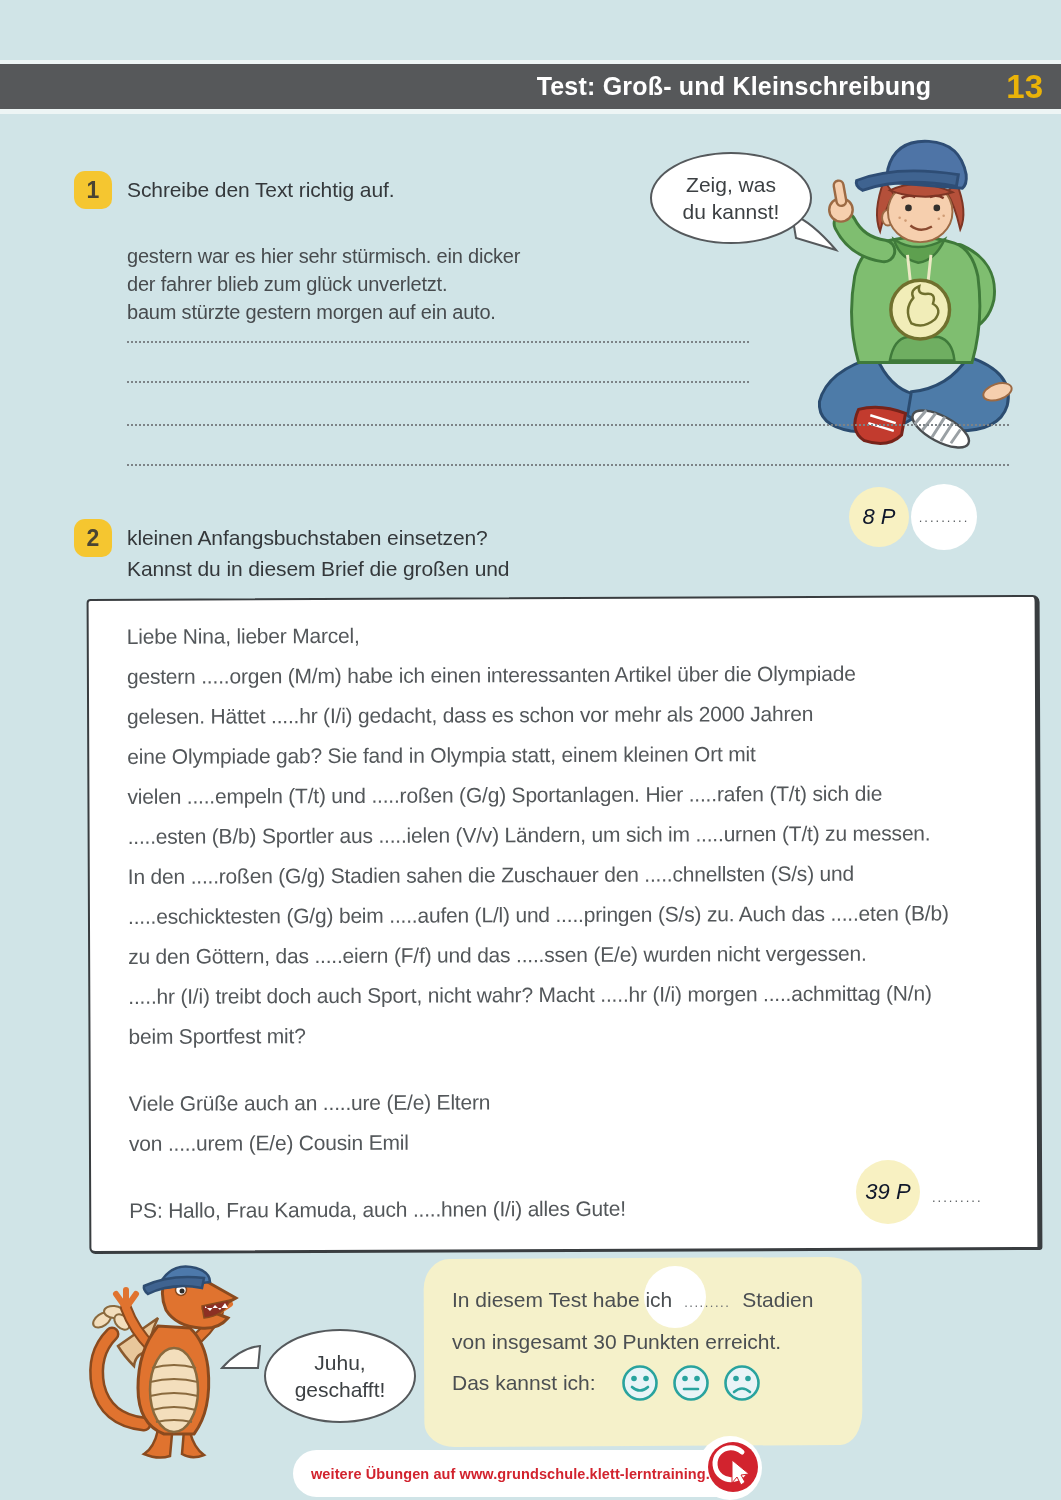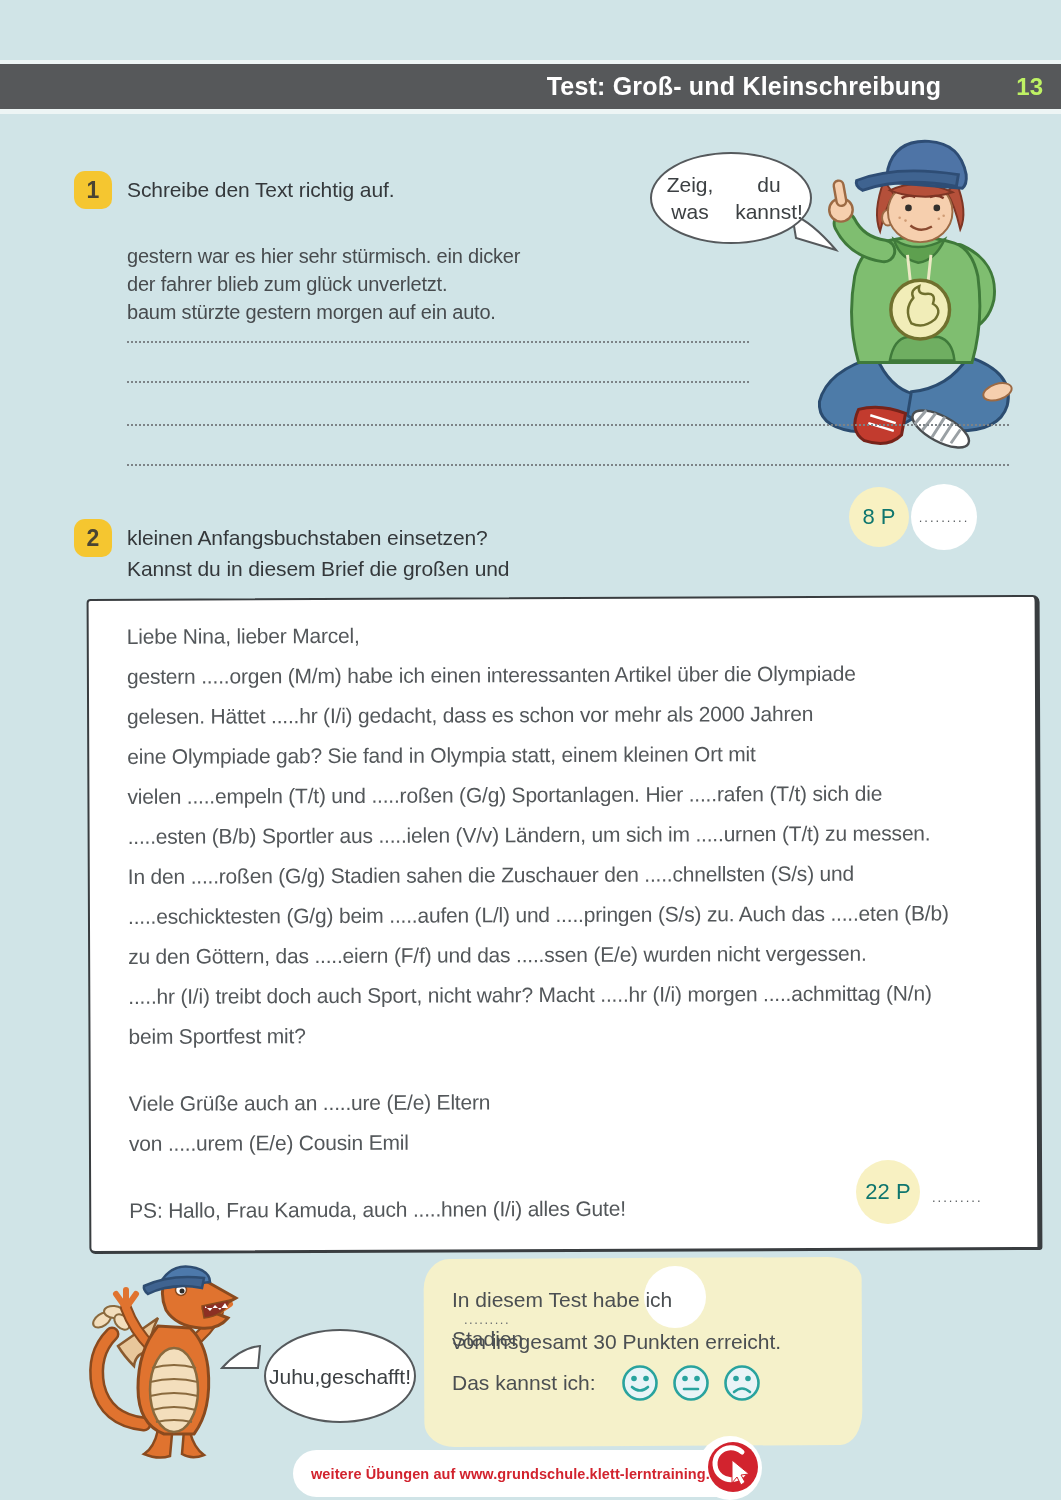--- a/index.html
+++ b/index.html
@@ -5,57 +5,57 @@
   html,body{margin:0;padding:0;background:#d0e4e7;}
   #page{position:relative;width:1061px;height:1500px;background:#d0e4e7;overflow:hidden;
         font-family:"Liberation Sans",sans-serif;color:#44484b;}
   .abs{position:absolute;}
 
   
   .header-bar{left:0;top:60px;width:1061px;height:54px;background:#56585a;
     border-top:4px solid #edf5f5;border-bottom:5px solid #edf5f5;
     display:flex;align-items:center;justify-content:flex-end;gap:75px;padding-right:18px;box-sizing:border-box;}
   .header-title{color:#fff;font-weight:bold;font-size:25px;letter-spacing:.2px;}
-  .header-num{color:#bef264;font-weight:bold;font-size:24px;}
+  .header-num{color:#eab308;font-weight:bold;font-size:33px;}
 
   
   .marker{width:38px;height:38px;background:#f5c630;border-radius:11px 13px 10px 12px;
     display:flex;align-items:center;justify-content:center;
     font-size:23px;font-weight:bold;color:#4a4433;}
 
   .task-title{font-size:21px;color:#34383b;letter-spacing:-.1px;}
   .task-text{font-size:20px;line-height:28px;color:#474b4e;letter-spacing:-.2px;}
 
   
   .ansline{height:0;border-bottom:2px dotted #7d8387;}
 
   
   .bubble{background:#fff;border:2px solid #55595c;border-radius:50%;
-    display:flex;flex-direction:row;align-items:center;justify-content:center;
+    display:flex;flex-direction:column;align-items:center;justify-content:center;
     font-size:21px;line-height:27px;color:#3c4043;text-align:center;}
 
   
   .badge{border-radius:50%;background:#f8f1c2;display:flex;align-items:center;justify-content:center;
-    font-size:22px;color:#0f766e;}
+    font-size:22px;color:#0f172a;font-style:italic;}
   .score-circle{border-radius:50%;background:#fff;display:flex;align-items:center;justify-content:center;}
   .dots{font-size:13px;letter-spacing:2px;color:#5a5e61;white-space:nowrap;}
 
   
   .paper{left:88px;top:597px;width:946px;height:650px;background:#fff;
     border:2px solid #393d40;border-right-width:5px;border-bottom-width:3px;
     border-radius:4px 7px 3px 6px;transform:rotate(-0.25deg);}
   .letter{position:absolute;left:38px;top:16px;right:24px;}
   .letter-line{height:40px;line-height:40px;font-size:21px;color:#53575a;letter-spacing:-.2px;white-space:nowrap;}
   .letter-line.gap{margin-top:27px;}
 
   
   .result-box{left:424px;top:1258px;width:438px;height:188px;background:#f5f1ca;
     border-radius:26px 34px 22px 30px / 30px 22px 34px 24px;transform:rotate(-0.3deg);z-index:1;}
   .result-blank-circle{left:644px;top:1266px;width:62px;height:62px;background:#fff;border-radius:50%;z-index:2;}
-  .result-line{z-index:3;font-size:21px;color:#4b4f52;display:flex;align-items:baseline;white-space:nowrap;flex-direction:column;}
+  .result-line{z-index:3;font-size:21px;color:#4b4f52;display:flex;align-items:baseline;white-space:nowrap;}
   .result-blank{display:inline-block;width:70px;text-align:center;font-size:13px;letter-spacing:1.5px;color:#6a6e71;}
   .smiley-row{z-index:3;display:flex;align-items:center;gap:13px;}
 
   
   .footer-blob{left:698px;top:1436px;width:64px;height:64px;background:#fff;border-radius:50%;z-index:4;}
   .footer-pill{left:293px;top:1450px;width:452px;height:47px;background:#fff;border-radius:24px;z-index:5;
     display:flex;align-items:center;justify-content:center;}
   .footer-link{font-size:14.5px;font-weight:bold;color:#d2232e;white-space:nowrap;letter-spacing:.1px;}
   .footer-icon{left:706px;top:1440px;z-index:6;}
 </style>
@@ -160,21 +160,21 @@
       <div class="letter-line">.....eschicktesten (G/g) beim .....aufen (L/l) und .....pringen (S/s) zu. Auch das .....eten (B/b)</div>
       <div class="letter-line">zu den Göttern, das .....eiern (F/f) und das .....ssen (E/e) wurden nicht vergessen.</div>
       <div class="letter-line">.....hr (I/i) treibt doch auch Sport, nicht wahr? Macht .....hr (I/i) morgen .....achmittag (N/n)</div>
       <div class="letter-line">beim Sportfest mit?</div>
       <div class="letter-line gap">Viele Grüße auch an .....ure (E/e) Eltern</div>
       <div class="letter-line">von .....urem (E/e) Cousin Emil</div>
       <div class="letter-line gap">PS: Hallo, Frau Kamuda, auch .....hnen (I/i) alles Gute!</div>
     </div>
   </div>
 
-  <div class="abs badge" style="left:856px;top:1160px;width:64px;height:64px;z-index:2;">22 P</div>
+  <div class="abs badge" style="left:856px;top:1160px;width:64px;height:64px;z-index:2;">39 P</div>
   <div class="abs dots" style="left:932px;top:1190px;z-index:2;">.........</div>
 
   <svg class="abs" style="left:78px;top:1262px;" width="180" height="205" viewBox="0 0 180 205">
 
     <path d="M66,162 Q28,158 20,124 Q14,92 34,72" stroke="#8a4a1e" stroke-width="15" fill="none" stroke-linecap="round"></path>
     <path d="M66,162 Q28,158 20,124 Q14,92 34,72" stroke="#e0732f" stroke-width="10" fill="none" stroke-linecap="round"></path>
     <g fill="#f3debc" stroke="#8a6a3e" stroke-width="2">
       <ellipse cx="24" cy="58" rx="10" ry="6" transform="rotate(-35 24 58)"></ellipse>
       <ellipse cx="36" cy="50" rx="10" ry="6" transform="rotate(5 36 50)"></ellipse>
       <ellipse cx="44" cy="60" rx="9" ry="6" transform="rotate(45 44 60)"></ellipse>

